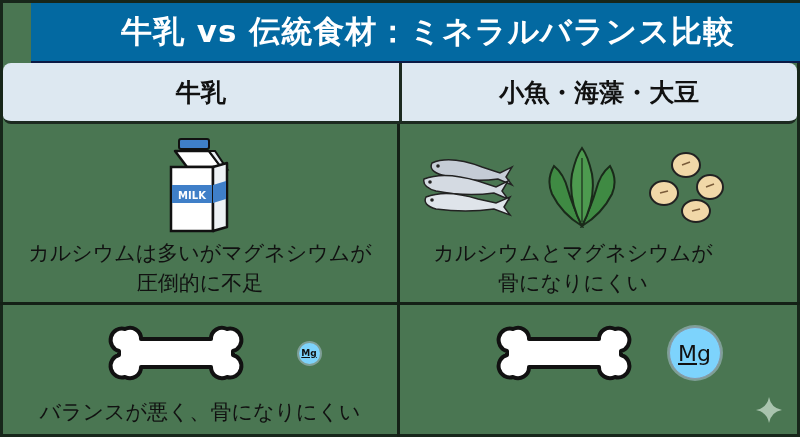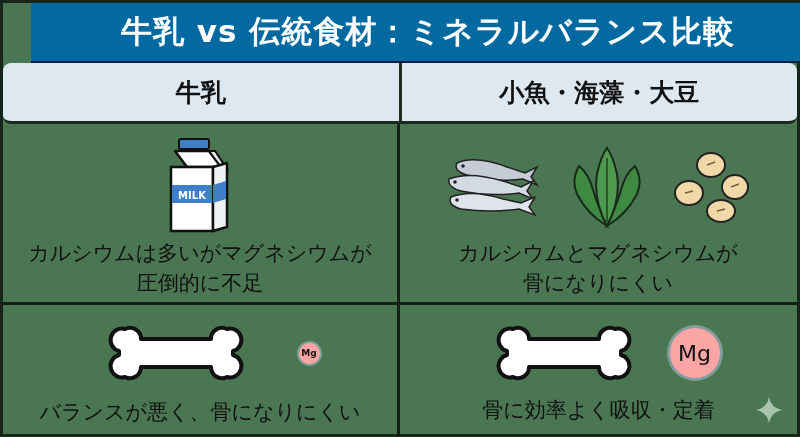--- a/index.html
+++ b/index.html
@@ -9,21 +9,21 @@
   .title-bar { position: absolute; left: 3px; top: 3px; width: 794px; height: 60px; background: #0369a1; display: flex; align-items: center; justify-content: center; border-bottom: 2px solid #0b1a45; margin-left: 28px; }
   .title-bar h1 { color: #ffffff; font-size: 31px; font-weight: bold; letter-spacing: 1px; }
   .header-row { position: absolute; top: 63px; left: 3px; width: 794px; height: 61px; background: #dde8f1; border-bottom: 3px solid #1c2a20; display: flex; border-radius: 8px; }
   .header-cell { flex: 1; display: flex; align-items: center; justify-content: center; font-size: 25px; font-weight: bold; color: #111; }
   .header-cell.left { border-right: 3px solid #1c2a20; }
   .vdivider { position: absolute; left: 397px; top: 124px; width: 3px; height: 313px; background: #142016; }
   .hdivider { position: absolute; left: 0; top: 302px; width: 800px; height: 3px; background: #142016; }
   .cell { position: absolute; display: flex; flex-direction: column; align-items: center; }
   .caption { font-size: 21px; font-weight: normal; color: #111; text-align: center; line-height: 30px; }
   .icon-row { display: flex; align-items: center; justify-content: center; text-align: right; }
-  .mg { border-radius: 50%; background: #fca5a5; display: flex; align-items: center; justify-content: center; color: #111; box-shadow: 0 0 0 2px rgba(180,200,220,0.5); }
+  .mg { border-radius: 50%; background: #7dd3fc; display: flex; align-items: center; justify-content: center; color: #111; box-shadow: 0 0 0 2px rgba(180,200,220,0.5); text-decoration: underline; }
   .mg.small { width: 21px; height: 21px; font-size: 9px; font-weight: bold; }
   .mg.large { width: 52px; height: 52px; font-size: 22px; border: 1px solid #8a99a8; }
   .sparkle { position: absolute; right: 18px; bottom: 14px; }
 </style>
 </head>
 <body>
 
 <div class="frame"></div>
 
 <div class="title-bar">
@@ -48,21 +48,21 @@
       <polygon points="44,30 58,26 58,90 44,94" fill="#eef2f5" stroke="#111" stroke-width="2.5" stroke-linejoin="round"></polygon>
       <rect x="3" y="48" width="40" height="18" fill="#3f7fc8"></rect>
       <polygon points="44,48 57,44 57,62 44,66" fill="#3f7fc8"></polygon>
       <text x="23" y="62" font-family="DejaVu Sans, sans-serif" font-size="10" font-weight="bold" fill="#fff" text-anchor="middle">MILK</text>
     </svg>
   </div>
   <div class="caption">カルシウムは多いがマグネシウムが</div>
   <div class="caption">圧倒的に不足</div>
 </div>
 
-<div class="cell" style="left:416px; top:127px; width:364px; height:175px;">
+<div class="cell" style="left:391px; top:127px; width:364px; height:175px;">
   <div class="icon-row" style="height:105px; margin-top:6px; gap:26px;">
     <svg width="96" height="66" viewBox="0 0 96 66">
       <g stroke="#222" stroke-width="1.5">
         <path d="M12,10 Q30,2 62,14 L80,20 L92,14 L86,24 L92,32 L78,26 Q50,30 22,22 Q8,18 12,10Z" fill="#c5ccd6"></path>
         <path d="M4,26 Q24,18 58,28 L76,34 L88,28 L82,38 L88,46 L74,40 Q46,44 16,38 Q2,34 4,26Z" fill="#d4dae2"></path>
         <path d="M6,44 Q26,36 58,46 L76,50 L90,44 L84,54 L90,62 L74,56 Q46,60 16,56 Q2,52 6,44Z" fill="#dfe4ea"></path>
       </g>
       <circle cx="18" cy="13" r="1.8" fill="#222"></circle>
       <circle cx="10" cy="29" r="1.8" fill="#222"></circle>
       <circle cx="12" cy="47" r="1.8" fill="#222"></circle>
@@ -104,18 +104,17 @@
   <div class="caption" style="margin-top:4px;">バランスが悪く、骨になりにくい</div>
 </div>
 
 <div class="cell" style="left:400px; top:305px; width:397px; height:129px;">
   <div class="icon-row" style="height:80px; margin-top:8px;">
     <svg width="150" height="64" viewBox="0 0 150 64" style="margin-left:12px;">
       <path d="M24,8 A11,11 0 0,1 40,18 L110,18 A11,11 0 0,1 126,8 A11,11 0 0,1 132,30 Q132,32 132,34 A11,11 0 0,1 126,56 A11,11 0 0,1 110,46 L40,46 A11,11 0 0,1 24,56 A11,11 0 0,1 18,34 Q18,32 18,30 A11,11 0 0,1 24,8Z" fill="#fff" stroke="#111" stroke-width="4" stroke-linejoin="round"></path>
     </svg>
     <div class="mg large" style="margin-left:30px;">Mg</div>
   </div>
-  <div class="caption" style="margin-top:2px;">骨に効率よく吸収・定着</div>
 </div>
 
 <svg class="sparkle" width="26" height="26" viewBox="0 0 26 26">
   <path d="M13,0 Q15,11 26,13 Q15,15 13,26 Q11,15 0,13 Q11,11 13,0Z" fill="#a9c4ae"></path>
 </svg>
 
 </body></html>

